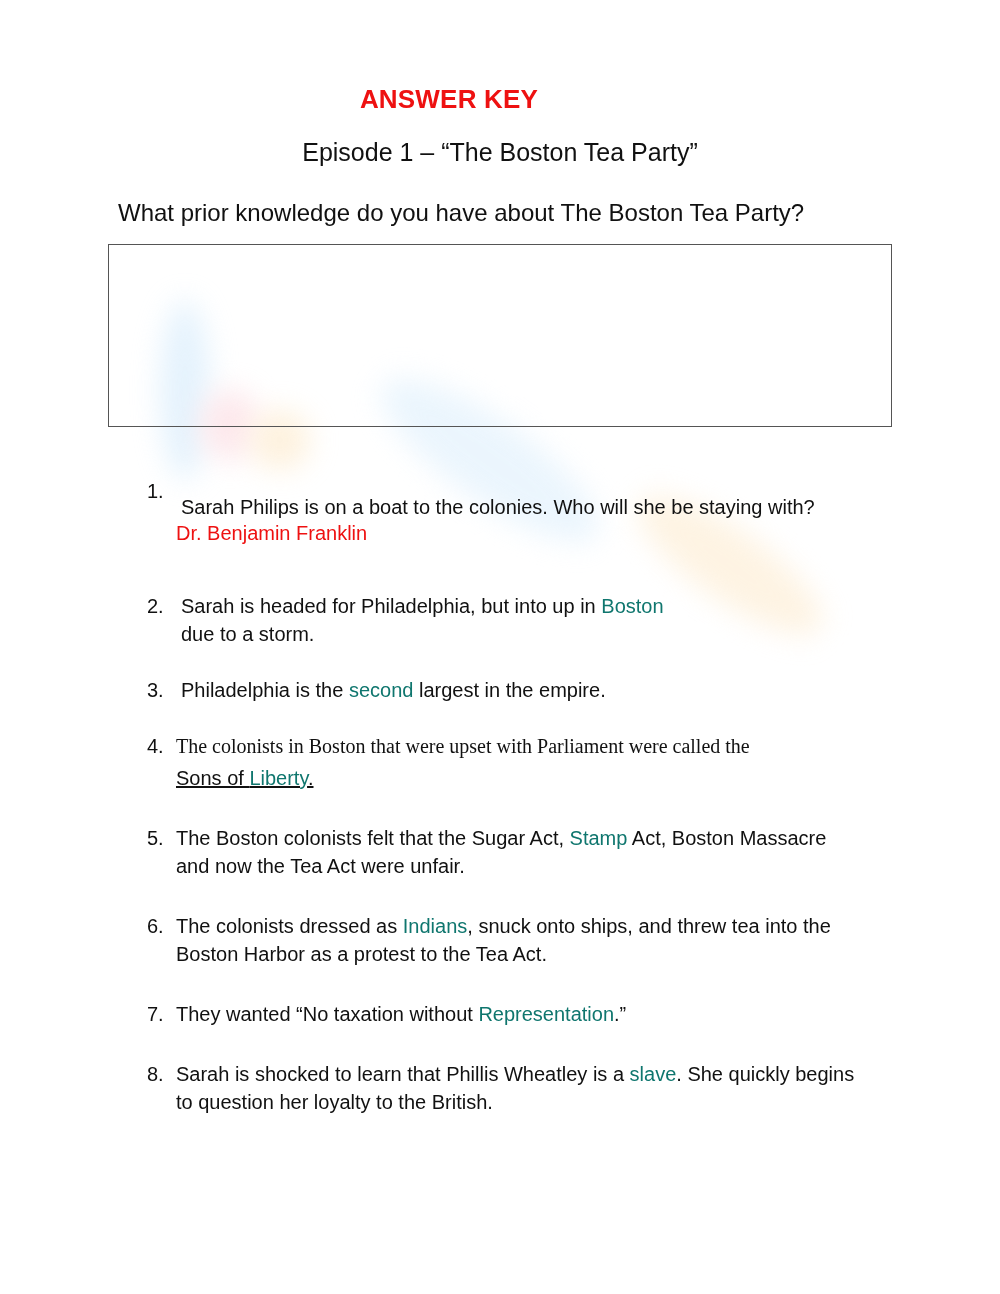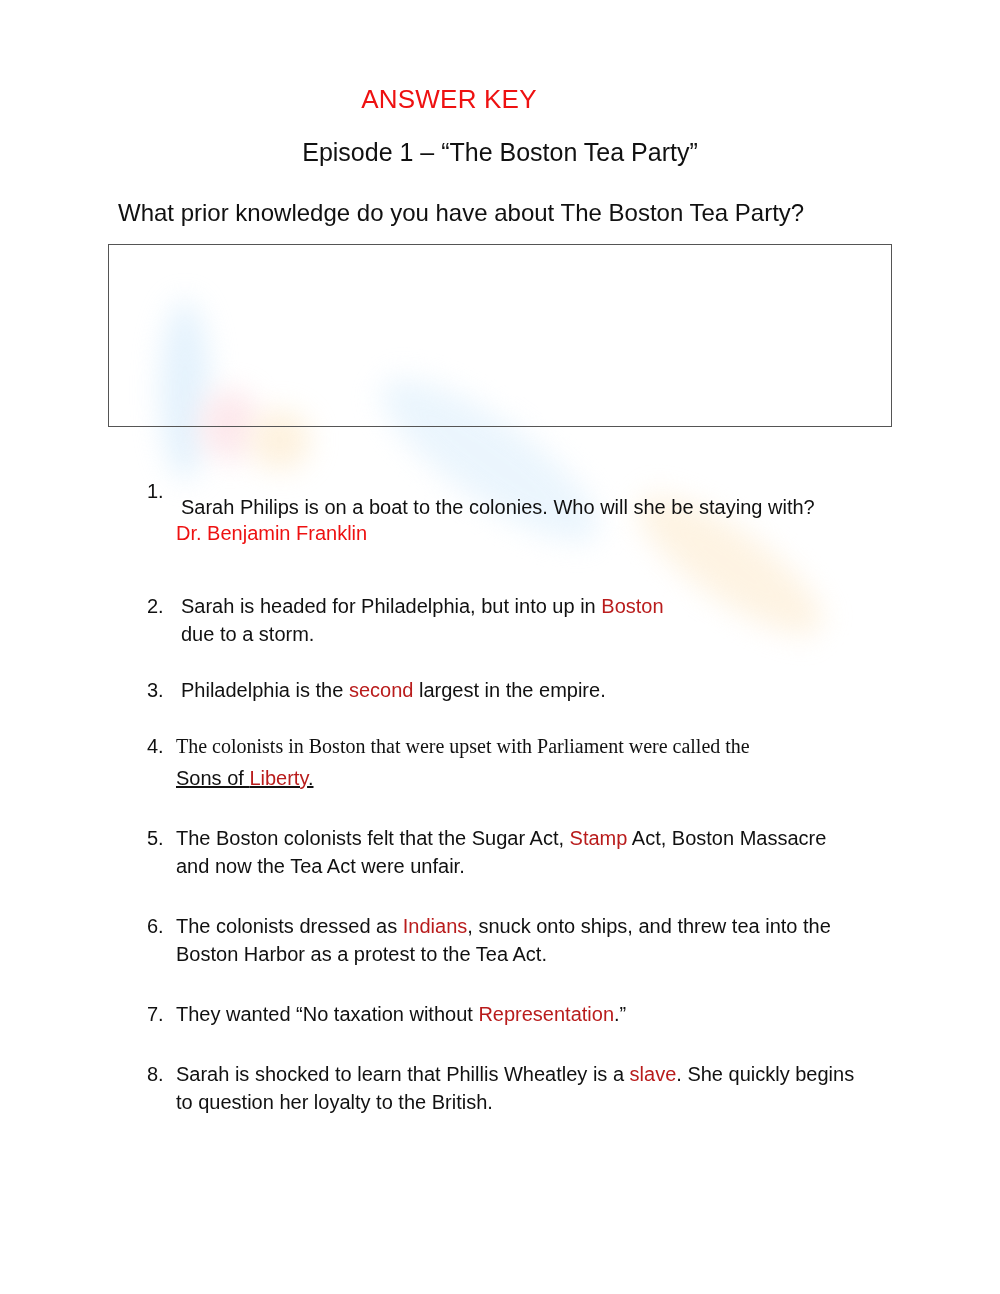--- a/index.html
+++ b/index.html
@@ -9,35 +9,35 @@
       color: #111111;
     }
     .watermark {
       position: absolute; left: 140px; top: 300px; width: 760px; height: 300px;
       pointer-events: none; z-index: 0; opacity: 0.55;
     }
     .wm-blob { position: absolute; border-radius: 50%; filter: blur(14px); }
     .abs { position: absolute; z-index: 1; }
     .answer-key {
       left: 0; width: 898px; top: 84px; text-align: center;
-      font-size: 26px; color: #ee1111; letter-spacing: 0.2px;
+      font-size: 26px; color: #ee1111; letter-spacing: 0.2px; font-weight: bold;
     }
     .episode-title {
       left: 0; width: 1000px; top: 138px; text-align: center;
       font-size: 25px; color: #111111;
     }
     .prompt { left: 118px; top: 199px; font-size: 24px; }
     .answer-box {
       left: 108px; top: 244px; width: 782px; height: 181px;
       border: 1.5px solid #555555; background: transparent;
     }
     .q { font-size: 20px; line-height: 28px; }
     .num { position: absolute; left: 0; }
     .qtext { position: absolute; white-space: nowrap; }
-    .red { color: #b91c1c; }
+    .red { color: #0f766e; }
     .ans-line { font-size: 20px; color: #ee1111; }
   </style>
 </head>
 <body>
 
 <div class="watermark">
   <div class="wm-blob" style="left:20px; top:0; width:50px; height:180px; background:#cfe8fb;"></div>
   <div class="wm-blob" style="left:60px; top:90px; width:60px; height:70px; background:#fbd6dd;"></div>
   <div class="wm-blob" style="left:110px; top:110px; width:60px; height:60px; background:#fde7c4;"></div>
   <div class="wm-blob" style="left:220px; top:120px; width:260px; height:80px; background:#dbeefc; transform:rotate(35deg);"></div>

